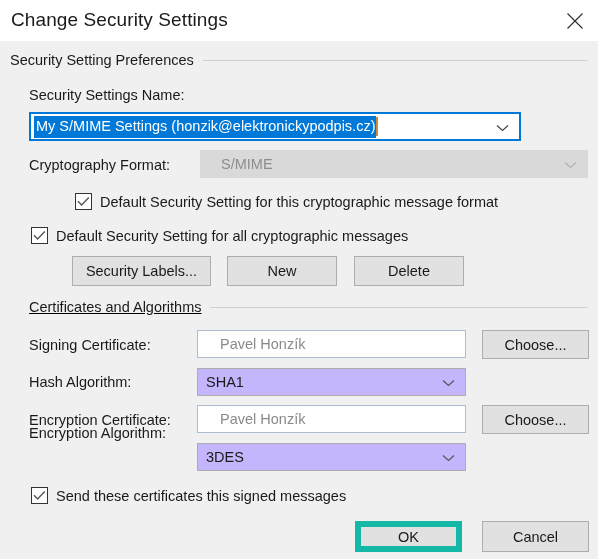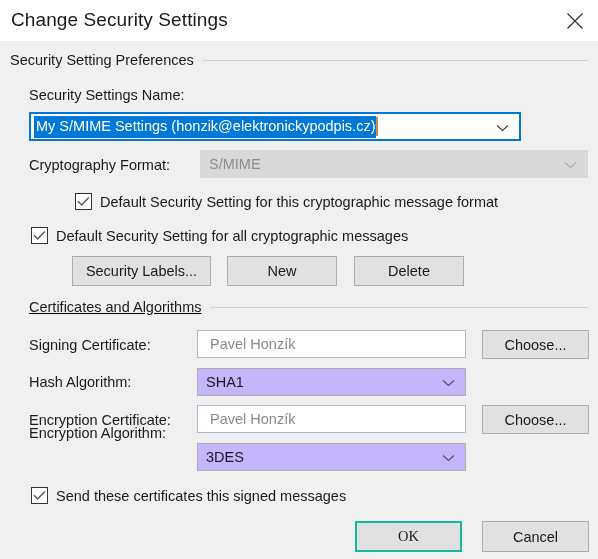--- a/index.html
+++ b/index.html
@@ -117,21 +117,21 @@
     position: absolute;
     background: #d9d9d9;
     border: 1px solid #d9d9d9;
     box-sizing: border-box;
     display: flex;
     align-items: center;
   }
   .combo-disabled .ctext {
     font-size: 14.5px;
     color: #8d8d8d;
-    margin-left: 8px;
+    margin-left: 20px;
     white-space: nowrap;
   }
   .combo-disabled .chev {
     position: absolute;
     right: 10px;
     top: 50%;
     transform: translateY(-50%);
   }
 
   
@@ -162,42 +162,41 @@
     position: absolute;
     background: #ffffff;
     border: 1px solid #abbed1;
     box-sizing: border-box;
     display: flex;
     align-items: center;
   }
   .txtfield .tval {
     font-size: 14.5px;
     color: #8a8a8a;
-    margin-left: 12px;
+    margin-left: 22px;
     white-space: nowrap;
   }
 
   
   .btn {
     position: absolute;
     background: #e1e1e1;
     border: 1px solid #adadad;
     box-sizing: border-box;
     display: flex;
     align-items: center;
     justify-content: center;
     font-size: 14.5px;
     color: #1a1a1a;
     white-space: nowrap;
     cursor: default;
     user-select: none;
   }
   .btn.default {
-    border: 2px solid #14b8a6;
-    font-family: Liberation Serif, serif;
+    border: 6px solid #14b8a6;
   }
 
   
   .chkrow {
     position: absolute;
     display: flex;
     align-items: center;
     white-space: nowrap;
     cursor: default;
   }

